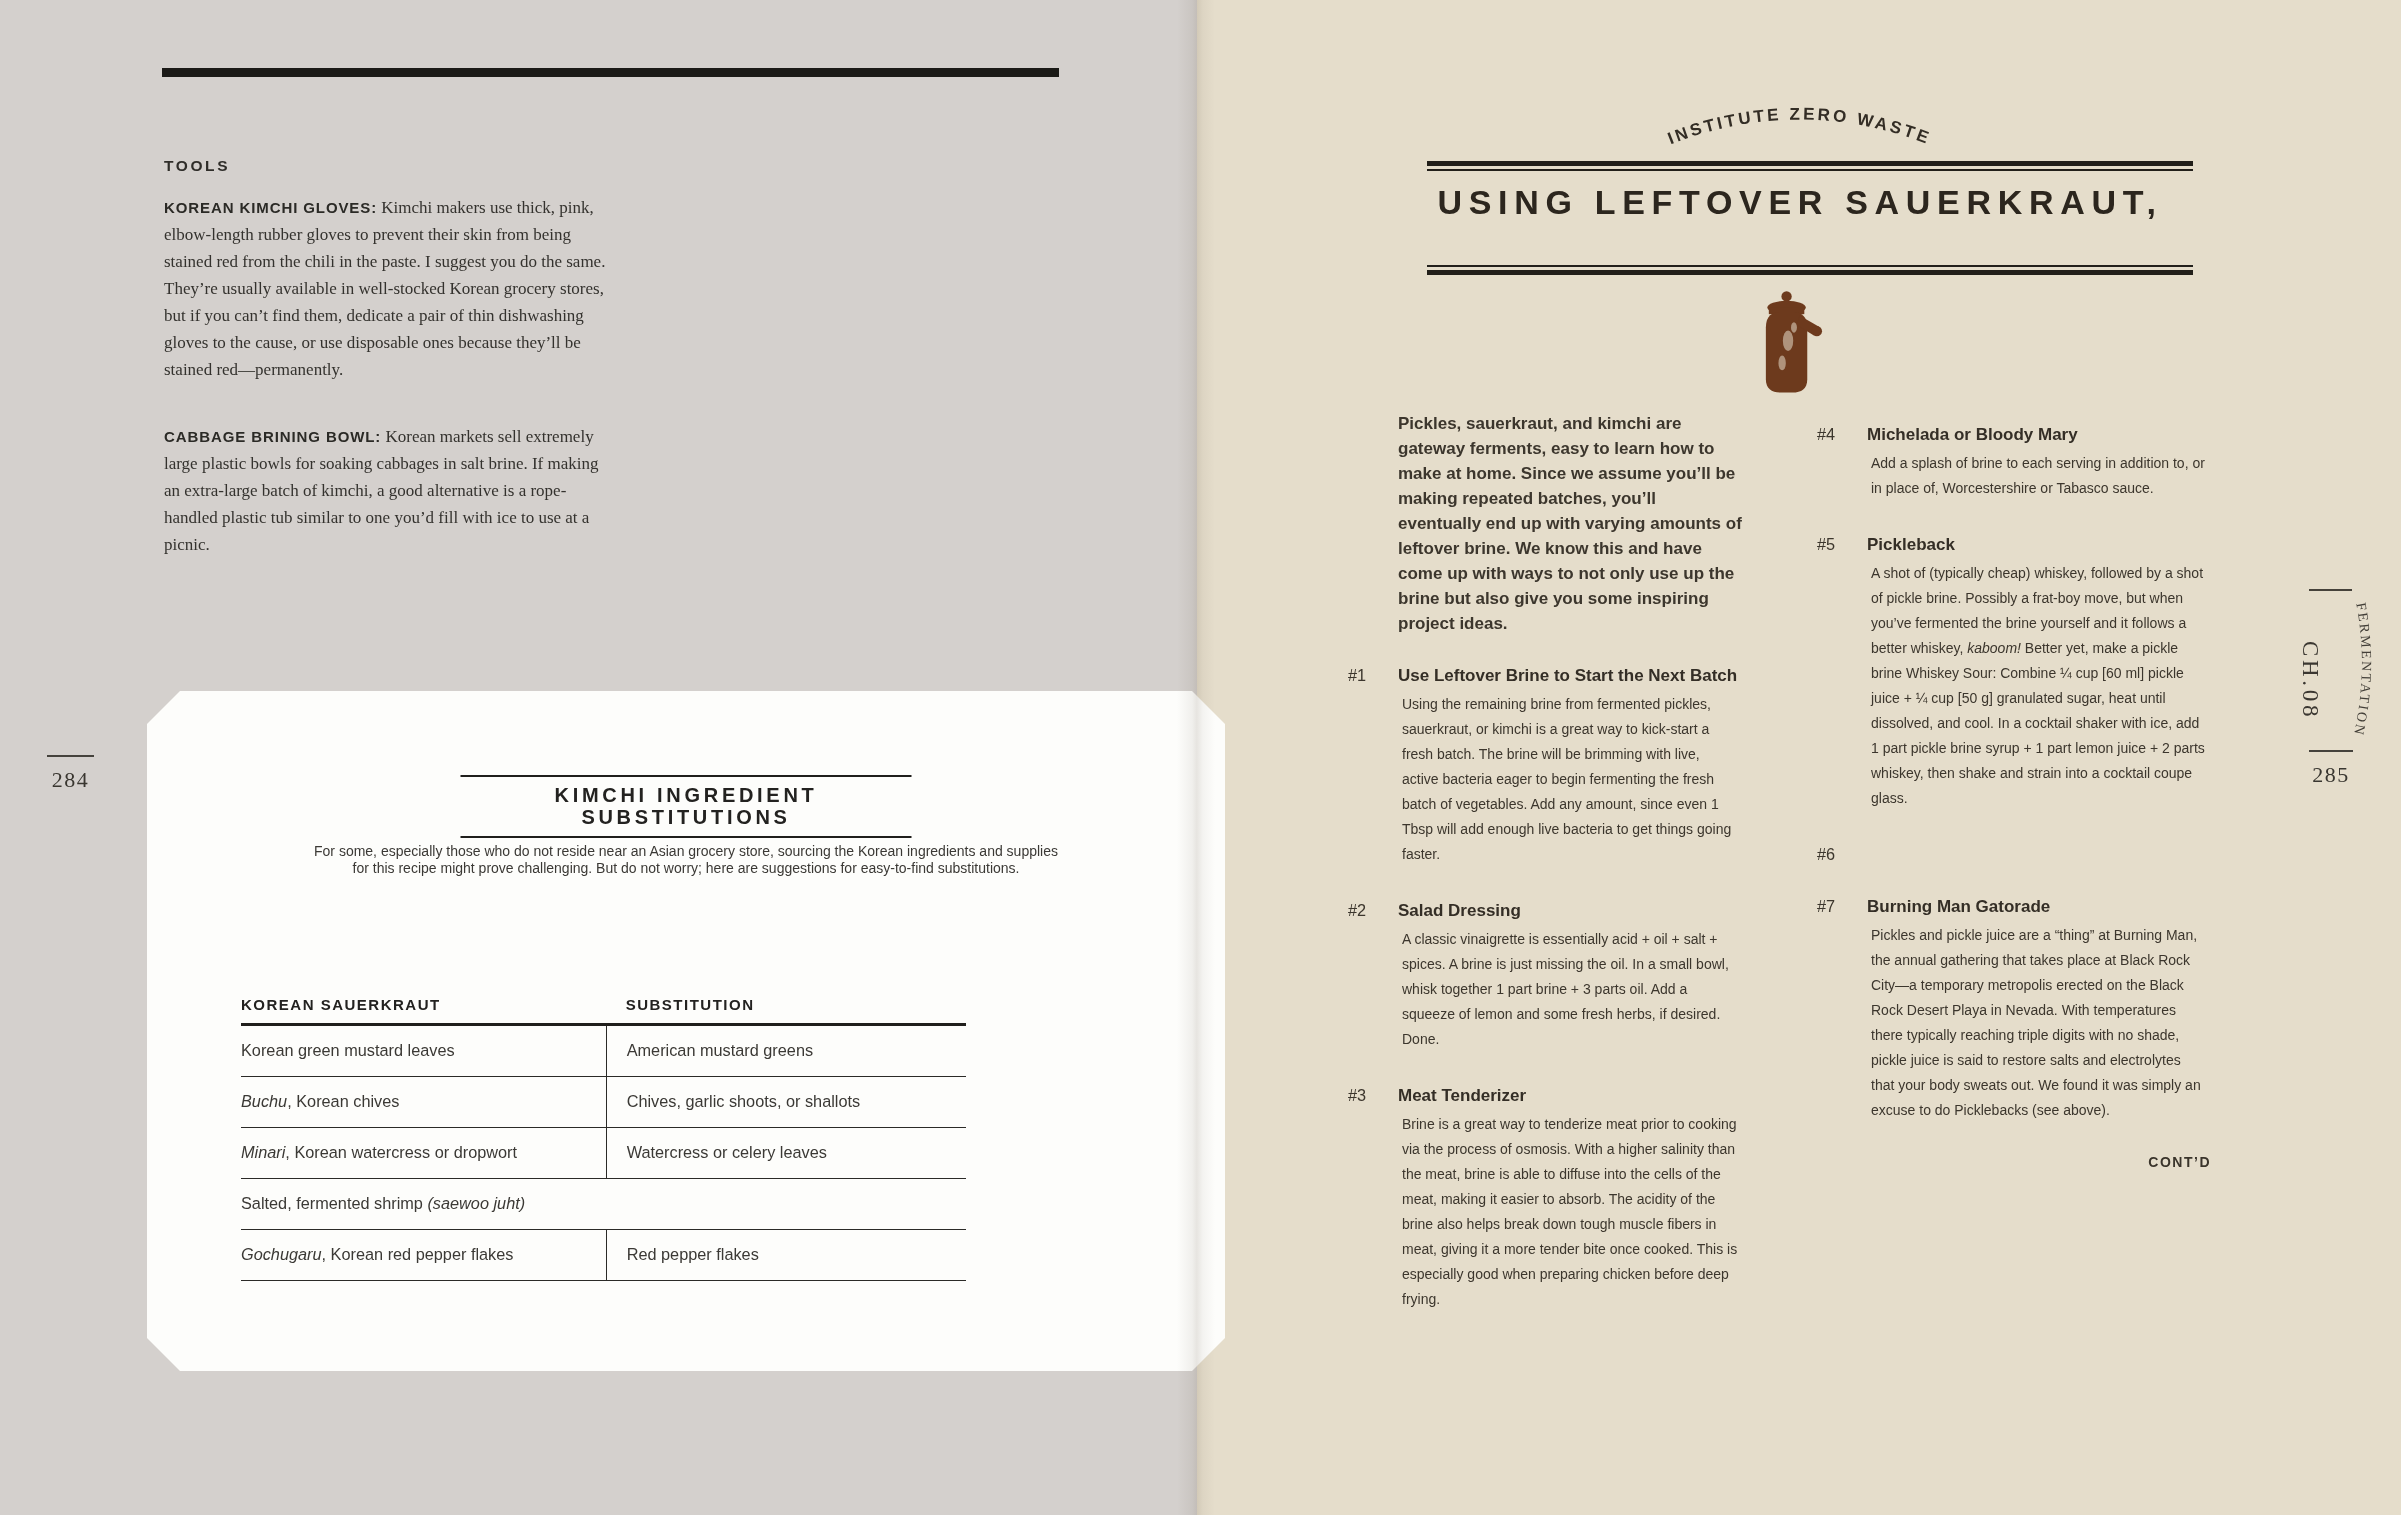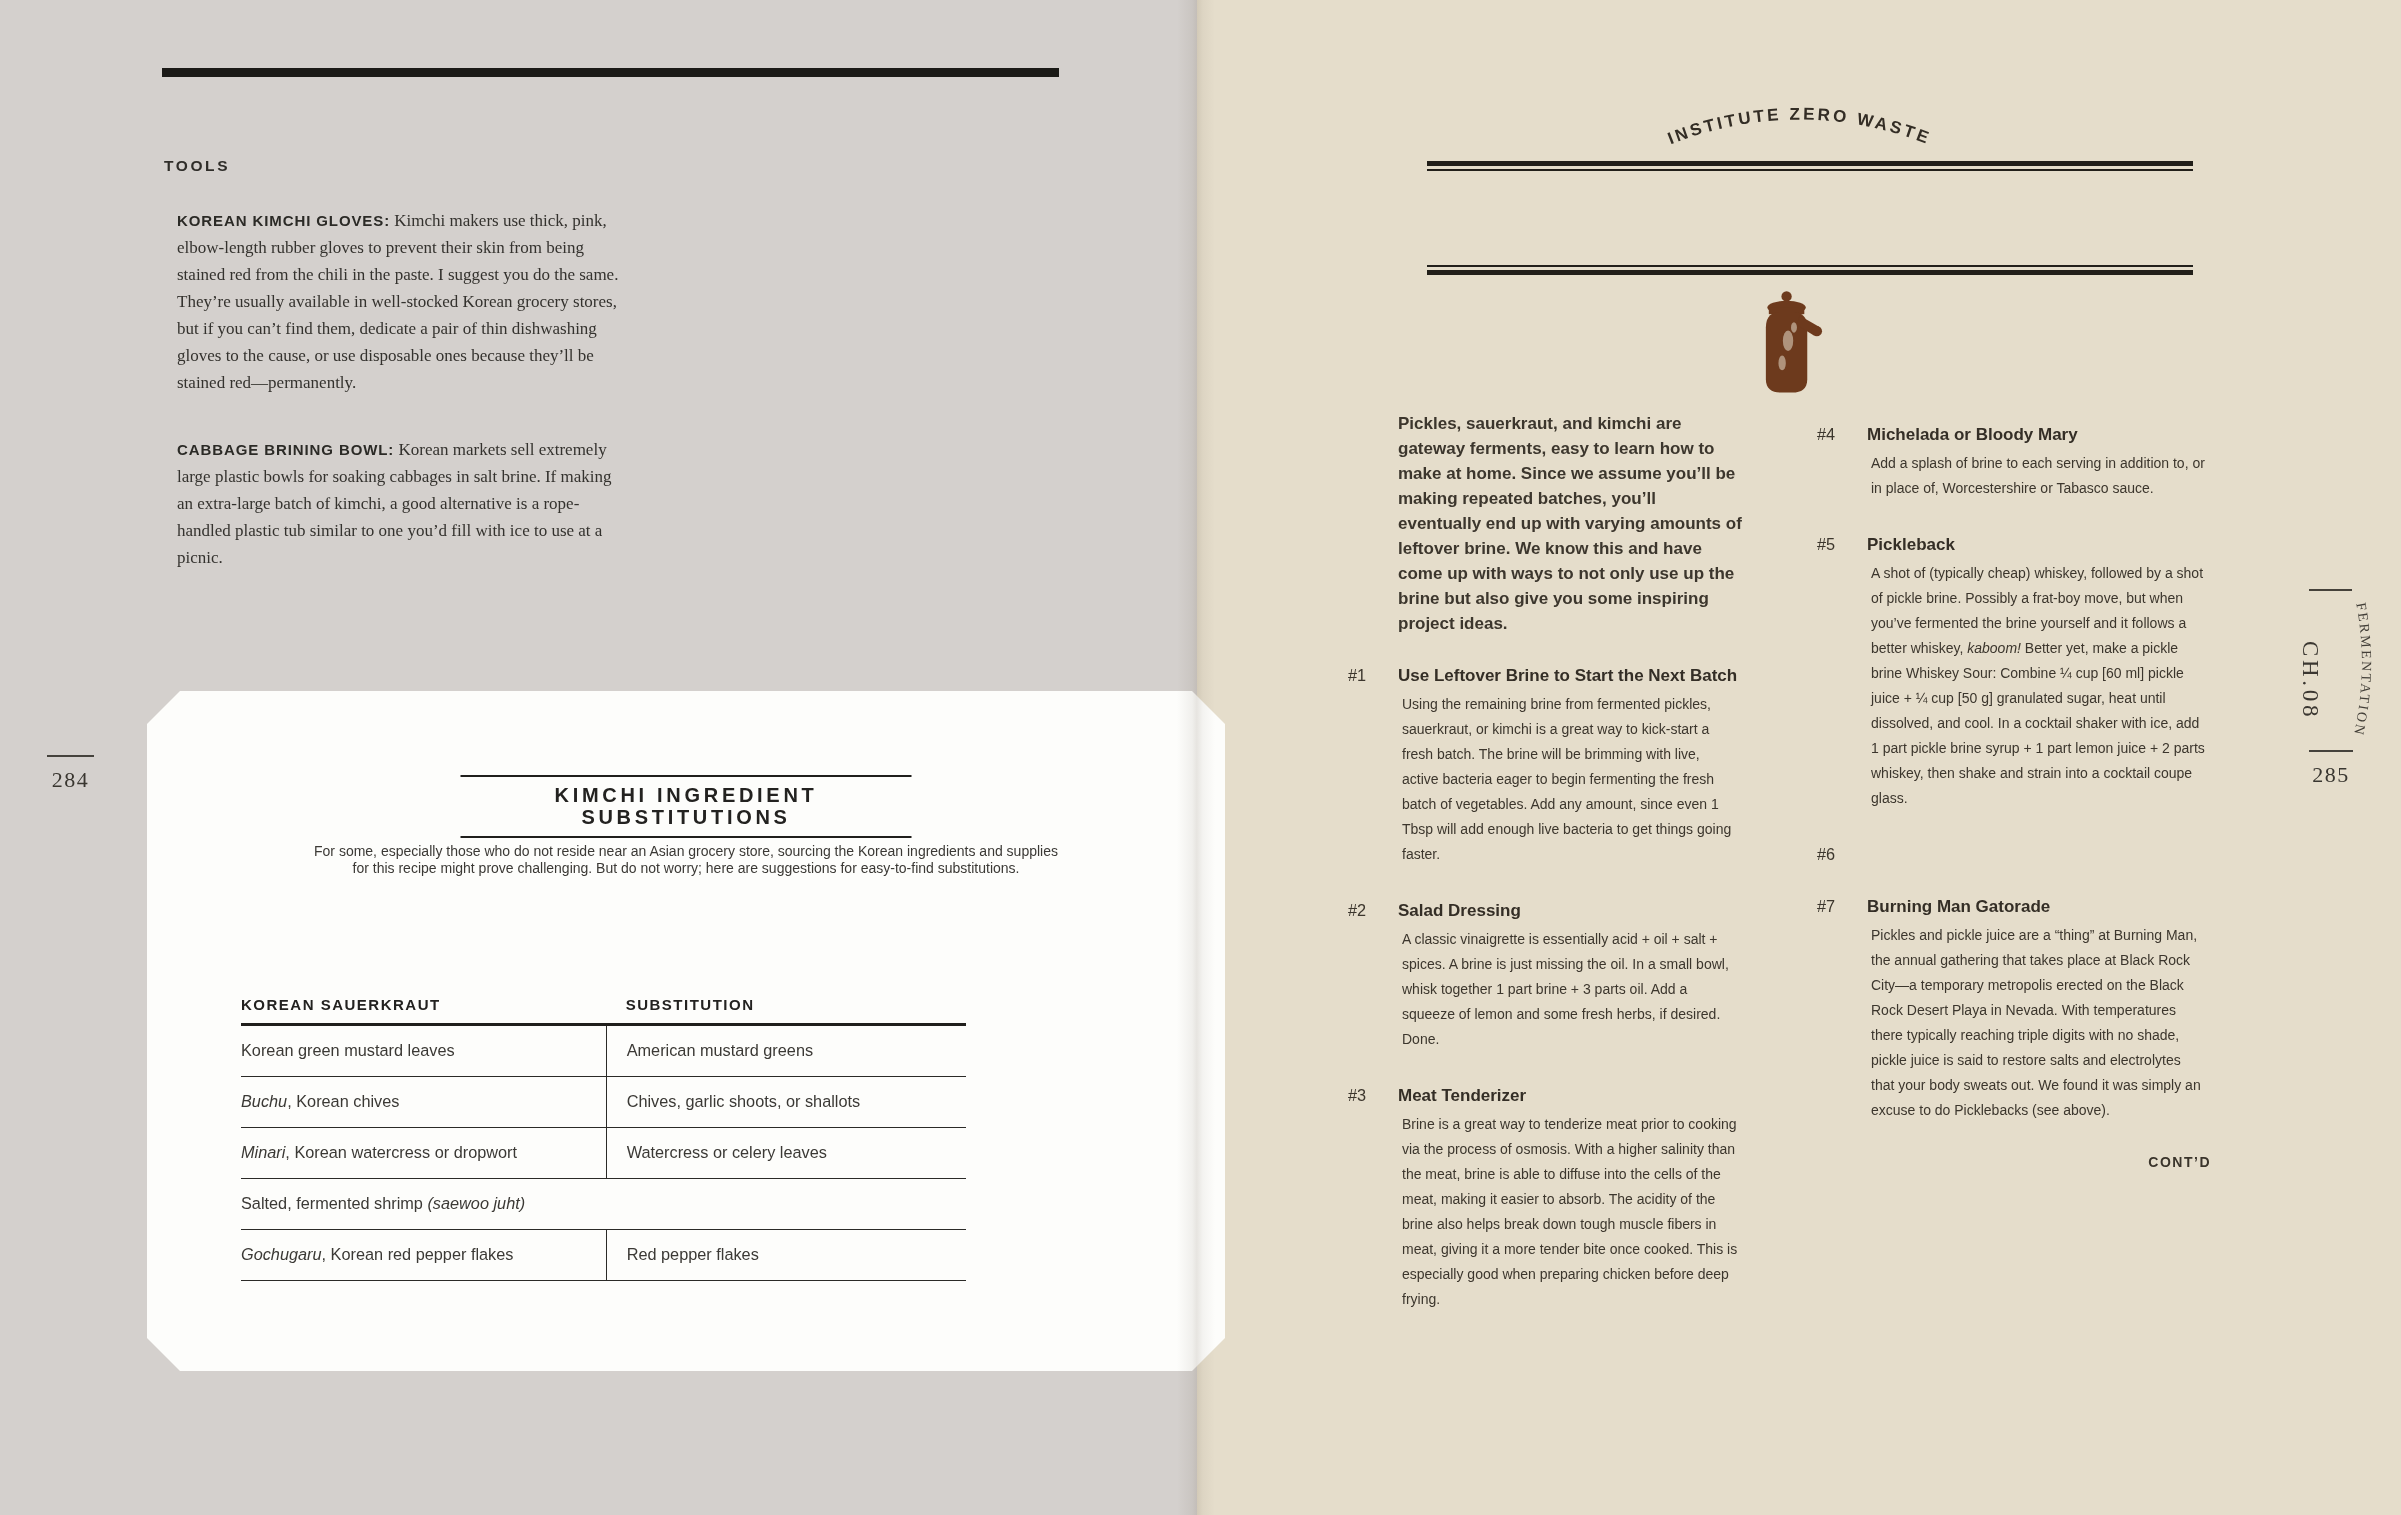--- a/index.html
+++ b/index.html
@@ -5,21 +5,21 @@
   html,body{margin:0;padding:0;}
   body{width:2401px;height:1516px;overflow:hidden;font-family:"Liberation Sans",sans-serif;}
   .spread{position:relative;width:2401px;height:1516px;background:#d4d0cd;}
   .page-right-bg{position:absolute;left:1197px;top:0;width:1205px;height:1516px;background:#e5ddcb;}
   .gutter-shadow{position:absolute;left:1177px;top:0;width:38px;height:1516px;pointer-events:none;
     background:linear-gradient(to right,rgba(70,58,44,0) 0%,rgba(70,58,44,0.07) 40%,rgba(95,80,62,0.14) 52%,rgba(70,58,44,0.05) 68%,rgba(70,58,44,0) 100%);}
 
   
   .top-rule{position:absolute;left:162px;top:68px;width:897px;height:9px;background:#1b1a17;}
   .tools-heading{position:absolute;left:164px;top:157px;margin:0;font-size:15.5px;font-weight:700;letter-spacing:2.6px;color:#2f2d29;}
-  .tool-entry{position:absolute;left:164px;width:444px;margin:13px;font-family:"Liberation Serif",serif;font-size:17px;line-height:27px;color:#34322e;}
+  .tool-entry{position:absolute;left:164px;width:444px;margin:0;font-family:"Liberation Serif",serif;font-size:17px;line-height:27px;color:#34322e;}
   .tool-entry .term{font-family:"Liberation Sans",sans-serif;font-size:15px;font-weight:700;letter-spacing:0.9px;color:#2b2a26;}
   .tool-1{top:194px;}
   .tool-2{top:423px;}
   .folio{position:absolute;}
   .folio-rule{height:1.5px;background:#45423c;}
   .folio-num{font-family:"Liberation Serif",serif;font-size:22px;letter-spacing:1.5px;color:#393630;text-align:center;margin-top:10.4px;}
   .folio-left{left:47px;top:755px;width:47px;}
   .folio-right{left:2309px;top:750px;width:44px;}
 
   .card{position:absolute;left:147px;top:691px;width:1078px;height:680px;background:#fdfdfb;
@@ -135,20 +135,21 @@
         </defs>
       <text><textPath href="#kickerArc" startOffset="50%" text-anchor="middle">INSTITUTE ZERO WASTE</textPath></text>
     </svg>
 
     <div class="hrule hrule-top">
       <div class="thick"></div>
         <div class="thin"></div>
     </div>
 
     <h1 class="rp-title">
+      <div>USING LEFTOVER SAUERKRAUT,</div>
     </h1>
 
     <div class="hrule hrule-bottom">
       <div class="thin"></div>
         <div class="thick"></div>
     </div>
 
     <svg class="crock" width="68" height="105" viewBox="0 0 92 142">
       <g fill="#6d3a1d">
         <circle cx="40" cy="10" r="7"></circle>

